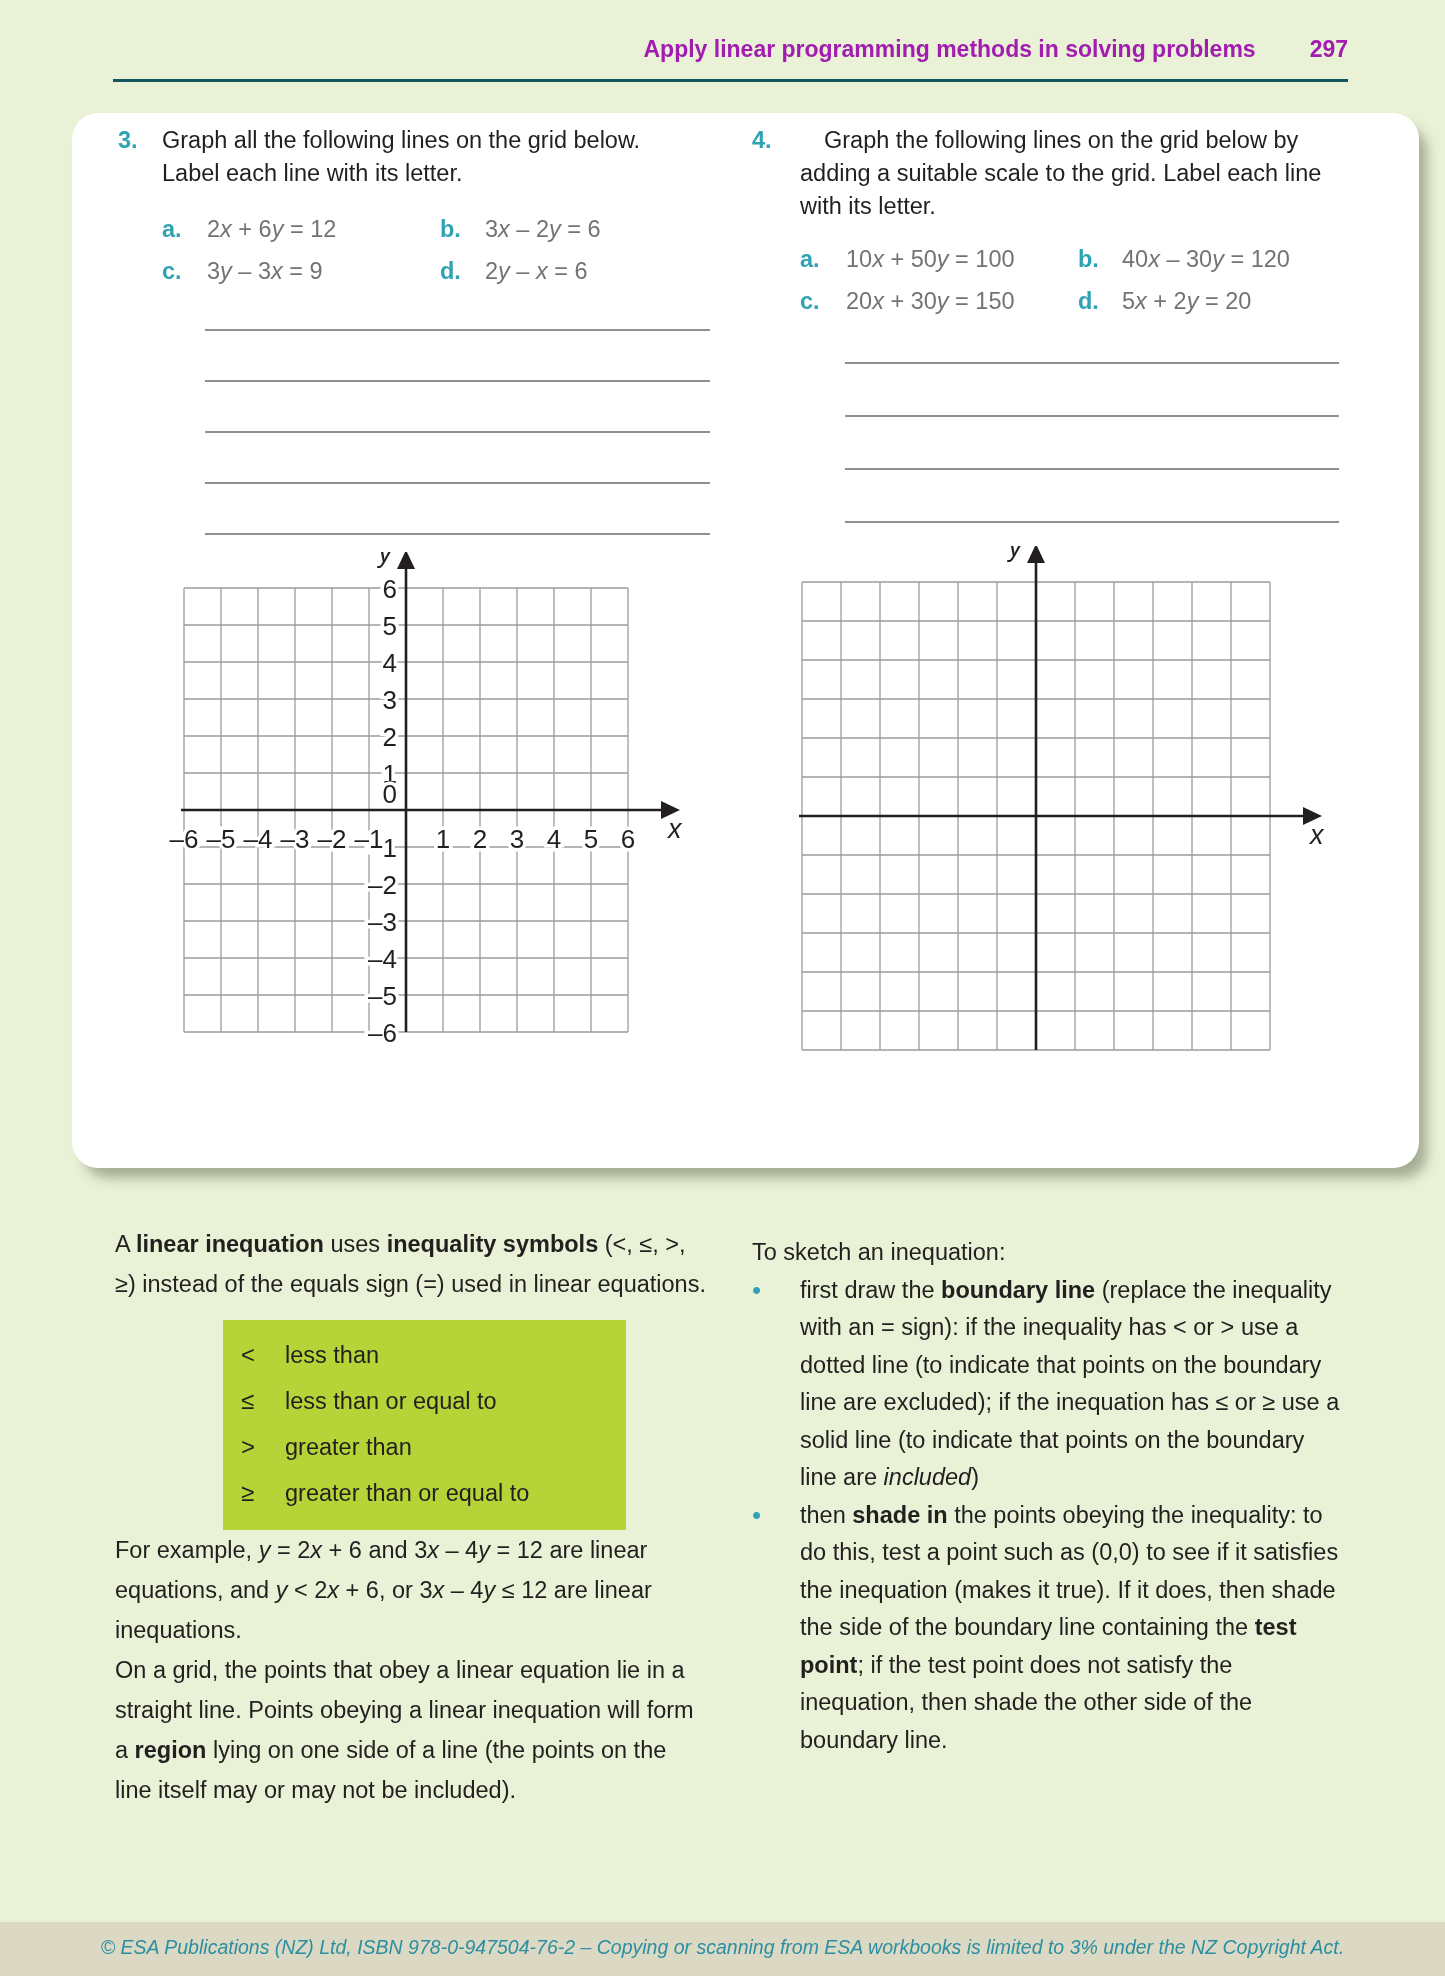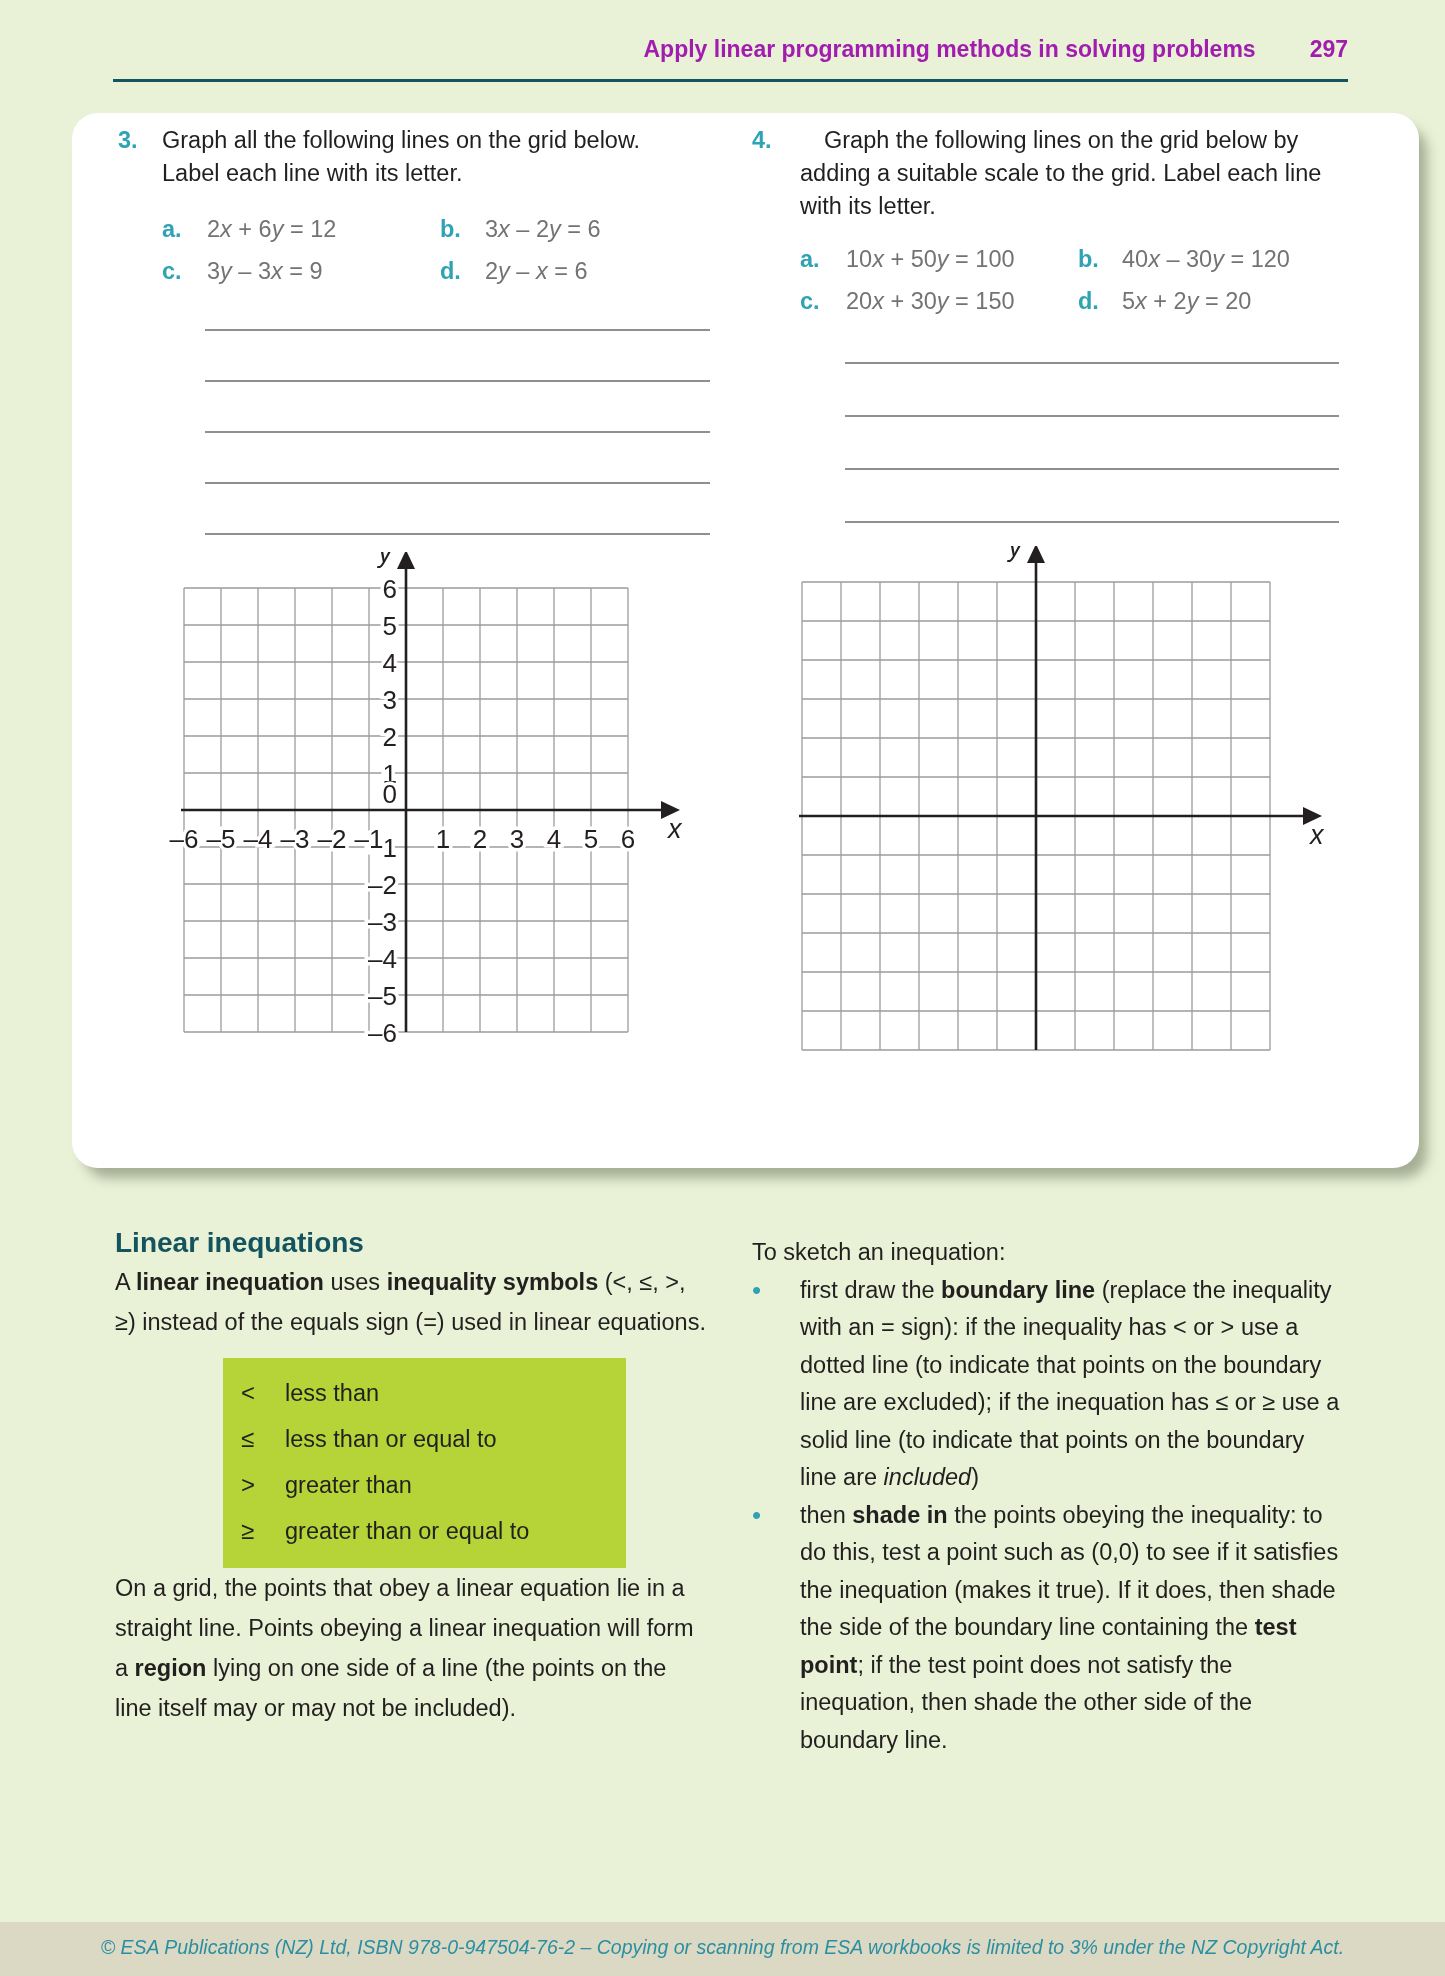--- a/index.html
+++ b/index.html
@@ -193,40 +193,40 @@
       <line class="gl" x1="10" y1="504" x2="478" y2="504"></line>
       <line class="axis" x1="7" y1="270" x2="512" y2="270"></line>
       <polygon class="ah" points="511,261 511,279 530,270"></polygon>
       <line class="axis" x1="244" y1="504" x2="244" y2="16"></line>
       <polygon class="ah" points="235,17 253,17 244,-2"></polygon>
       <text class="al" x="518" y="298">x</text>
       <text class="al" x="230" y="10" text-anchor="end">y</text>
     </svg>
 
   <div class="col col-left">
-    <h2>Linear inequations</h2>
     <p class="rich intro">A <b>linear inequation</b> uses <b>inequality symbols</b> (&lt;, ≤, &gt;, ≥) instead of the equals sign (=) used in linear equations.</p>
     <div class="greenbox">
       <div class="symrow">
         <span class="sym">&lt;</span>
         <span>less than</span>
       </div>
       <div class="symrow">
         <span class="sym">≤</span>
         <span>less than or equal to</span>
       </div>
       <div class="symrow">
         <span class="sym">&gt;</span>
         <span>greater than</span>
       </div>
       <div class="symrow">
         <span class="sym">≥</span>
         <span>greater than or equal to</span>
       </div>
     </div>
+    <p class="rich example">For example, <i>y</i> = 2<i>x</i> + 6 and 3<i>x</i> – 4<i>y</i> = 12 are linear equations, and <i>y</i> &lt; 2<i>x</i> + 6, or 3<i>x</i> – 4<i>y</i> ≤ 12 are linear inequations.</p>
     <p class="rich region">On a grid, the points that obey a linear equation lie in a straight line. Points obeying a linear inequation will form a <b>region</b> lying on one side of a line (the points on the line itself may or may not be included).</p>
   </div>
 
   <div class="col col-right">
     <p>To sketch an inequation:</p>
     <ul class="bullets">
       <li>
         <span class="bdot">•</span>
         <span class="rich">first draw the <b>boundary line</b> (replace the inequality with an = sign): if the inequality has &lt; or &gt; use a dotted line (to indicate that points on the boundary line are excluded); if the inequation has ≤ or ≥ use a solid line (to indicate that points on the boundary line are <i>included</i>)</span>
       </li>

